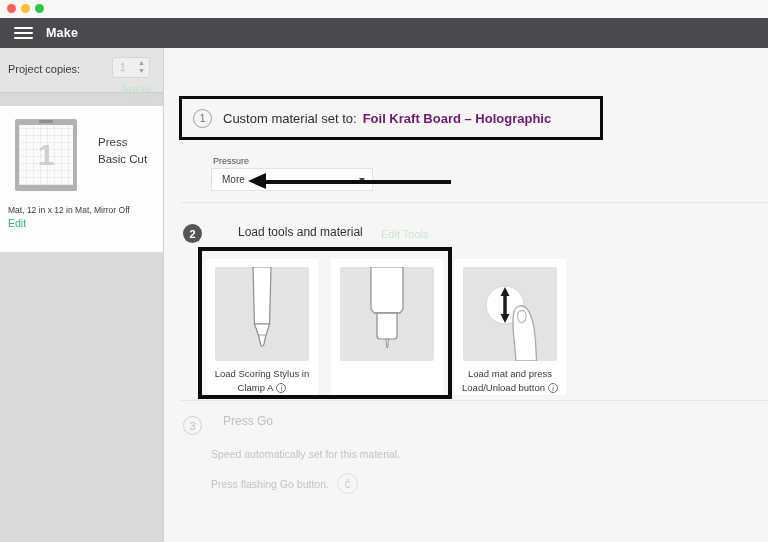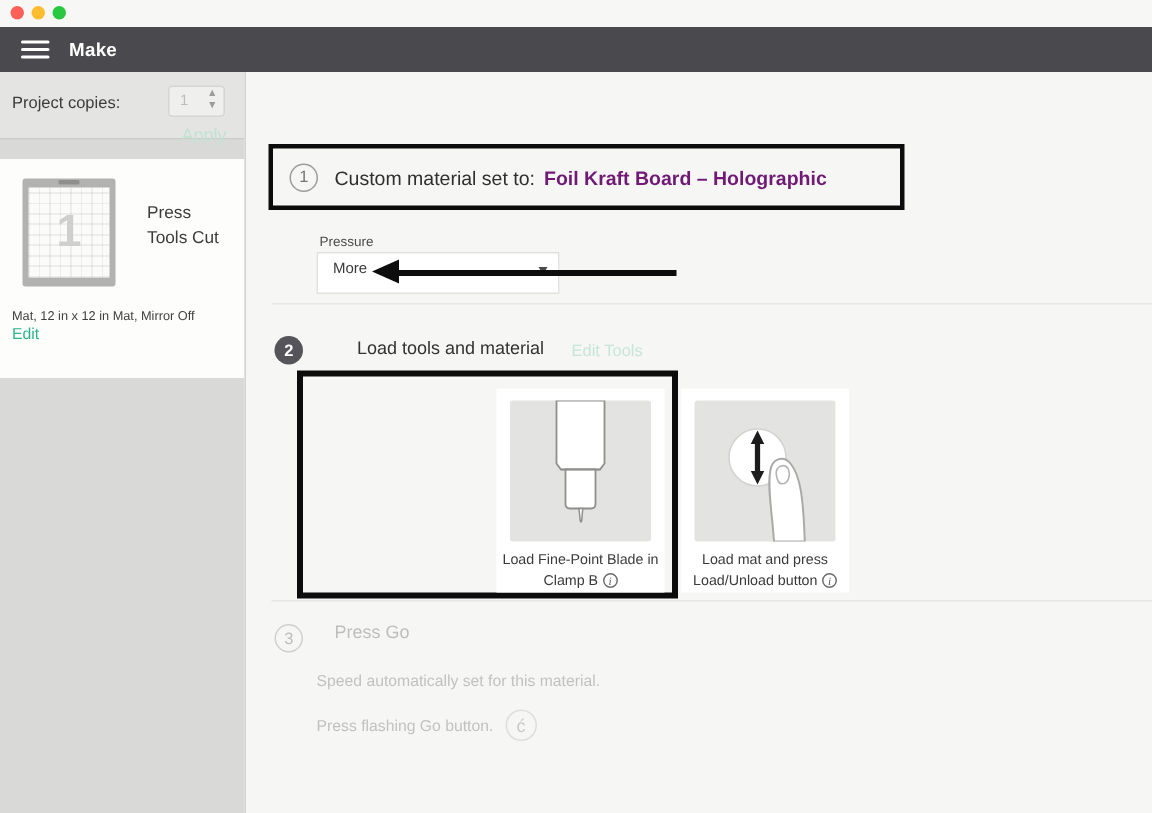--- a/index.html
+++ b/index.html
@@ -55,21 +55,21 @@
   .circle-filled  { background:#54545a; color:#fff; font-weight:700; }
   .circle-dim     { border:1px solid #d0d0cf; color:#bdbdbc; }
 
   .step1-box { position:absolute; left:15px; top:48px; width:424px; height:44px;
                border:3px solid #0c0c0c; display:flex; align-items:center; }
   .step1-box .step-circle { position:static; margin-left:11px; flex:none; }
   .step1-text { margin-left:11px; font-size:13px; color:#2f2f2f; white-space:nowrap; }
   .step1-material { font-weight:700; color:#701a75; margin-left:6px; }
 
   .pressure-label { position:absolute; left:49px; top:108px; font-size:9px; color:#4c4c4c; }
-  .dropdown { position:absolute; left:47px; top:120px; width:162px; height:28px; background:#fff;
+  .dropdown { position:absolute; left:47px; top:120px; width:162px; height:23px; background:#fff;
               border:1px solid #e2e2e1; cursor:pointer;text-align:right; }
   .dropdown-value { position:absolute; left:10px; top:0; line-height:21px; font-size:10px; color:#3a3a3a; }
   .dropdown-caret { position:absolute; right:7px; top:9px; width:0; height:0;
                     border-left:3.5px solid transparent; border-right:3.5px solid transparent;
                     border-top:5px solid #4a4a4a; }
 
   .arrow-shaft { position:absolute; left:100px; top:132px; width:187px; height:3.5px; background:#0d0d0d; }
   .arrow-head  { position:absolute; left:84px; top:125px; width:0; height:0;
                  border-top:8.5px solid transparent; border-bottom:8.5px solid transparent;
                  border-right:18px solid #0d0d0d; }
@@ -131,21 +131,21 @@
   </div>
 
   <div class="matcard">
     <div class="mat">
       <div class="mat-tab"></div>
       <div class="mat-inner">
         <span class="mat-num">1</span>
       </div>
     </div>
     <div class="mat-type mat-type1">Press</div>
-    <div class="mat-type mat-type2">Tools Cut</div>
+    <div class="mat-type mat-type2">Basic Cut</div>
     <div class="mat-details">Mat, 12 in x 12 in Mat, Mirror Off</div>
     <div class="mat-edit">Edit</div>
   </div>
 </div>
 
 <div class="main">
 
   <div class="step1-box">
     <div class="step-circle circle-outline">1</div>
     <div class="step1-text">
@@ -163,33 +163,42 @@
   <div class="arrow-head"></div>
 
   <div class="divider divider-1"></div>
 
   <div class="step-circle circle-filled step2-circle">2</div>
   <div class="step2-title">Load tools and material</div>
   <div class="edit-tools">Edit Tools</div>
 
   <div class="box2"></div>
 
+  <div class="tool-card tool-card-1">
+    <div class="tool-img">
+      <svg width="94" height="94" viewBox="0 0 94 94">
+        <path d="M38 0 L56 0 L54.5 57 L39.5 57 Z" fill="#ffffff" stroke="#8f8f8e" stroke-width="1.2"></path>
+        <path d="M39.5 57 L54.5 57 L50.5 70 L49 77 Q47 82 45.5 77 L44 70 Z" fill="#ffffff" stroke="#8f8f8e" stroke-width="1.2"></path>
+        <line x1="43.5" y1="68" x2="50.5" y2="68" stroke="#9a9a99" stroke-width="1"></line>
+      </svg>
+    </div>
+    <div class="tool-caption">
+      <span>Load Scoring Stylus in</span><br>
+      <span>Clamp A</span><span class="info-icon">i</span>
+    </div>
+  </div>
 
   <div class="tool-card tool-card-2">
     <div class="tool-img">
       <svg width="94" height="94" viewBox="0 0 94 94">
         <path d="M31 0 L63 0 L63 42 L60 46 L34 46 L31 42 Z" fill="#ffffff" stroke="#8f8f8e" stroke-width="1.2"></path>
         <path d="M37 46 L57 46 L57 69 Q57 72 54 72 L40 72 Q37 72 37 69 Z" fill="#ffffff" stroke="#8f8f8e" stroke-width="1.2"></path>
         <line x1="34" y1="46" x2="60" y2="46" stroke="#8f8f8e" stroke-width="1"></line>
         <path d="M46 72 L48.5 72 L47.8 80 Q47.3 82 46.8 80 Z" fill="#ffffff" stroke="#8f8f8e" stroke-width="1"></path>
       </svg>
-    </div>
-    <div class="tool-caption">
-      <span>Load Fine-Point Blade in</span><br>
-      <span>Clamp B</span><span class="info-icon">i</span>
     </div>
   </div>
 
   <div class="tool-card tool-card-3">
     <div class="tool-img">
       <svg width="94" height="94" viewBox="0 0 94 94">
         <circle cx="42" cy="38" r="19" fill="#ffffff" stroke="#d2d2d1" stroke-width="1"></circle>
         <line x1="42" y1="28" x2="42" y2="48" stroke="#1c1c1c" stroke-width="3.5"></line>
         <polygon points="37.5,29 46.5,29 42,20" fill="#1c1c1c"></polygon>
         <polygon points="37.5,47 46.5,47 42,56" fill="#1c1c1c"></polygon>

